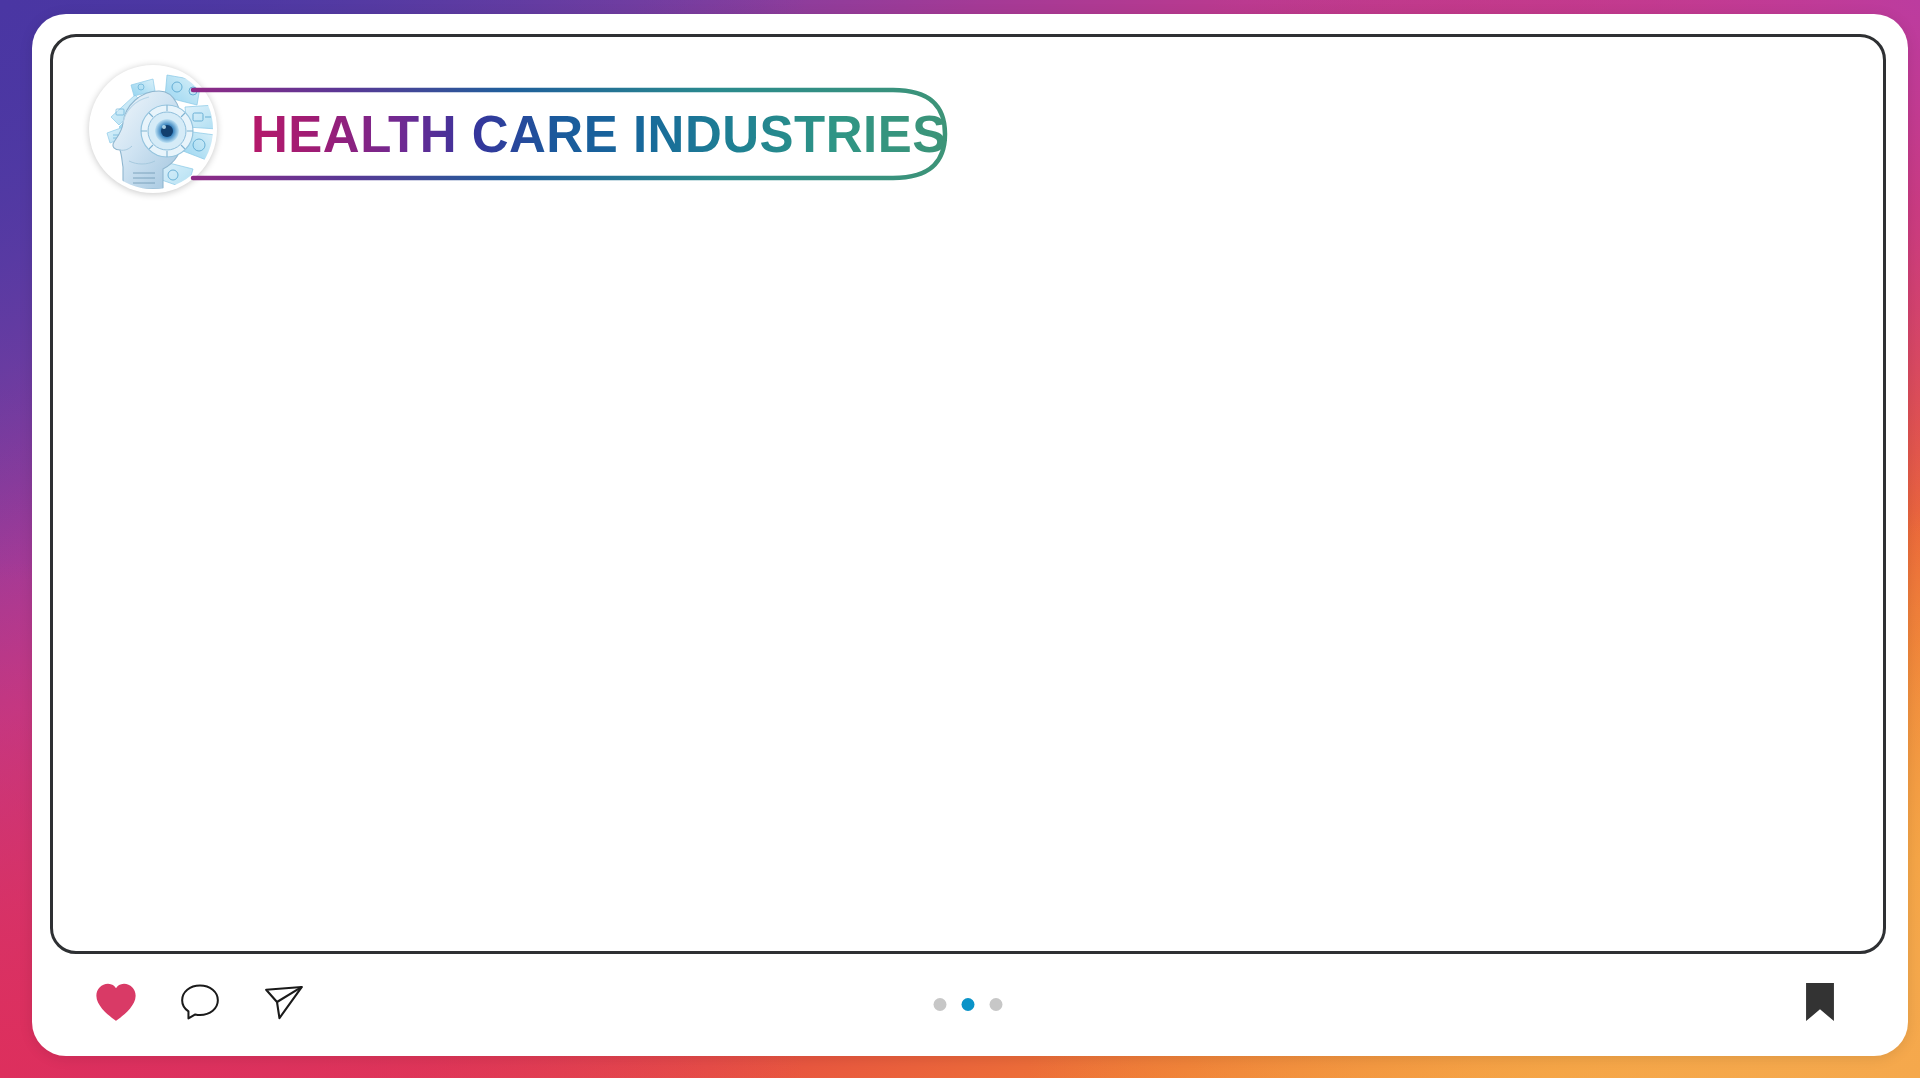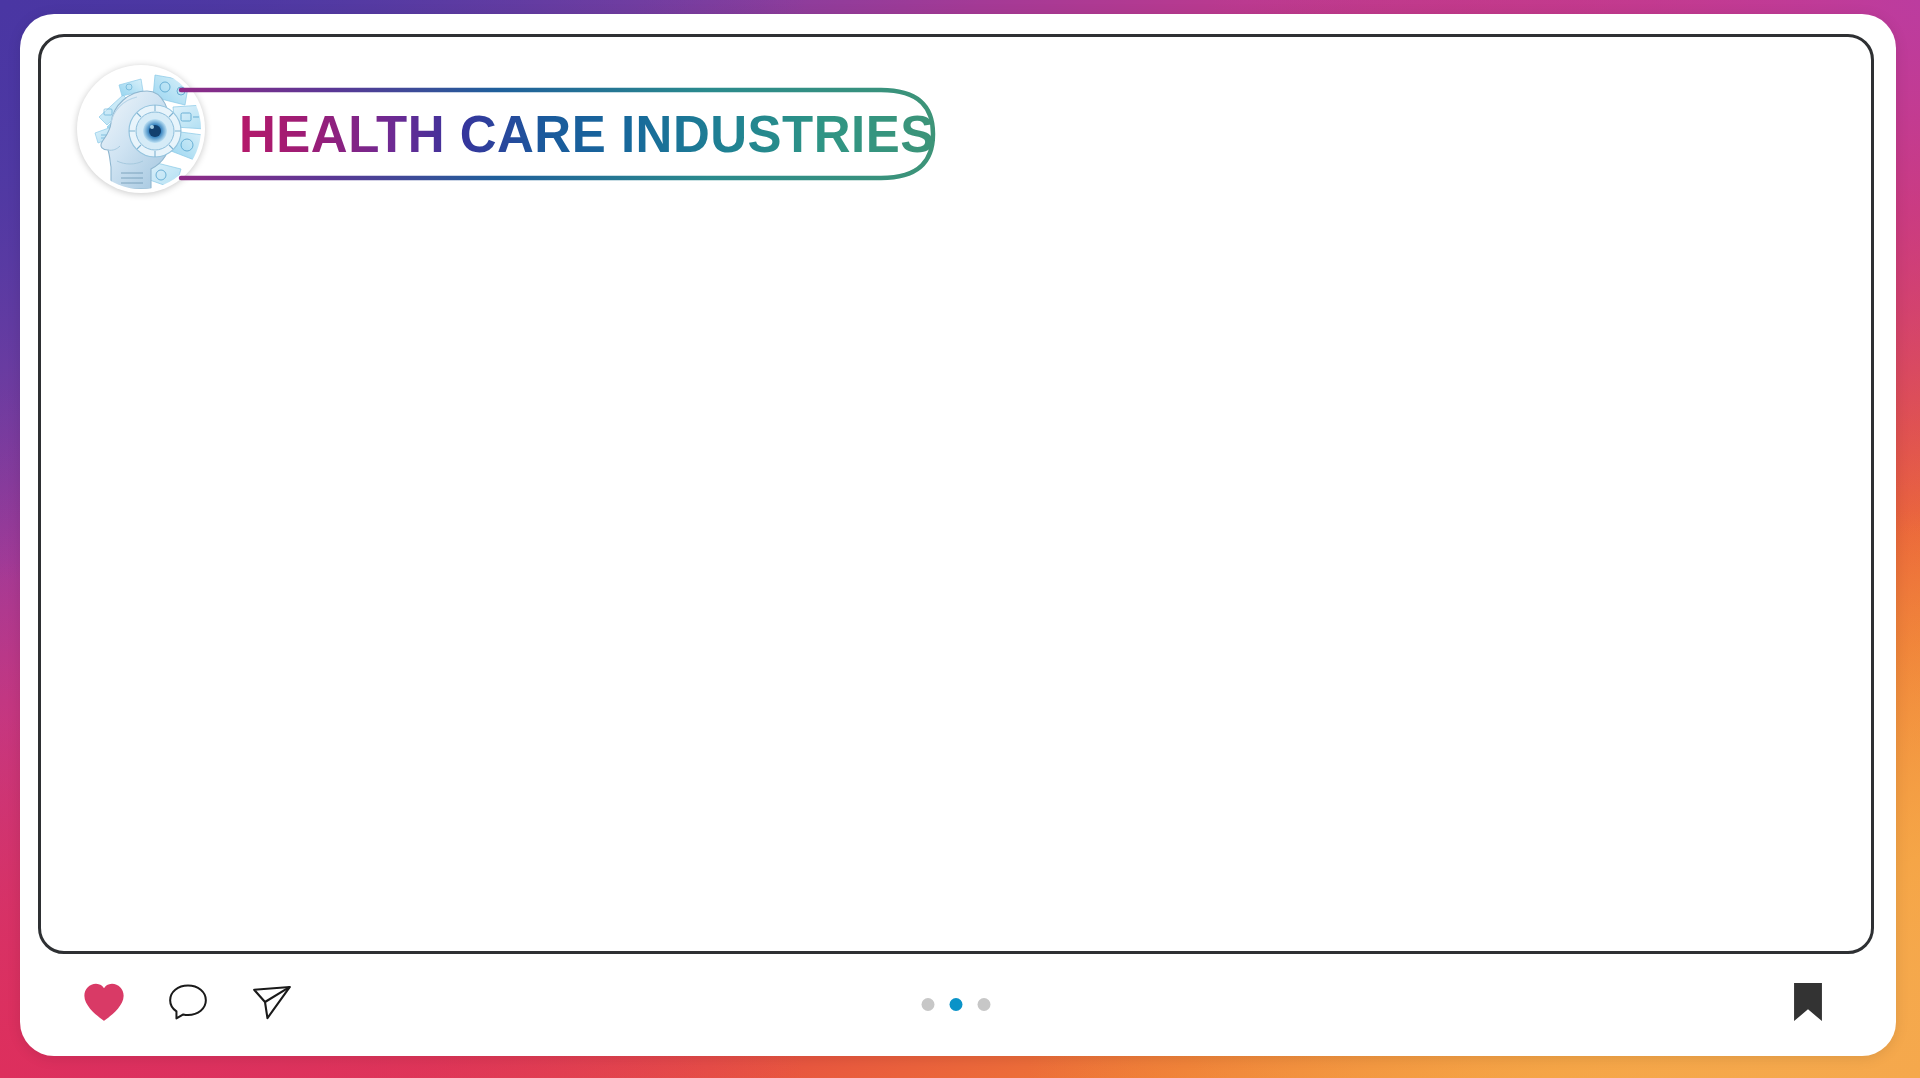--- a/index.html
+++ b/index.html
@@ -42,21 +42,21 @@
       radial-gradient(ellipse 70% 90% at 0% 0%, #4a36a3 0%, rgba(74,54,163,0) 60%),
       radial-gradient(ellipse 60% 80% at 100% 0%, #bc3c9f 0%, rgba(188,60,159,0) 62%),
       radial-gradient(ellipse 70% 80% at 0% 100%, #dd2f5d 0%, rgba(221,47,93,0) 60%),
       radial-gradient(ellipse 75% 85% at 100% 100%, #f5a84c 0%, rgba(245,168,76,0) 62%);
     pointer-events: none;
   }
 
   
   #post-card {
     position: absolute;
-    left: 20px;
+    left: 32px;
     top: 14px;
     width: 1876px;
     height: 1042px;
     box-sizing: border-box;
     background: #ffffff;
     border-radius: 34px;
     box-shadow: 0 2px 14px rgba(0,0,0,0.10);
     z-index: 2;
   }
 

